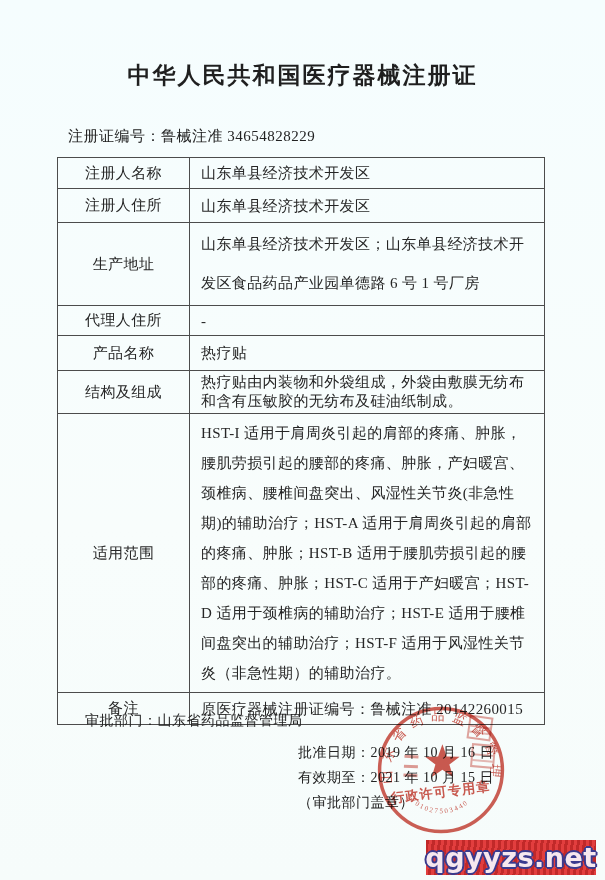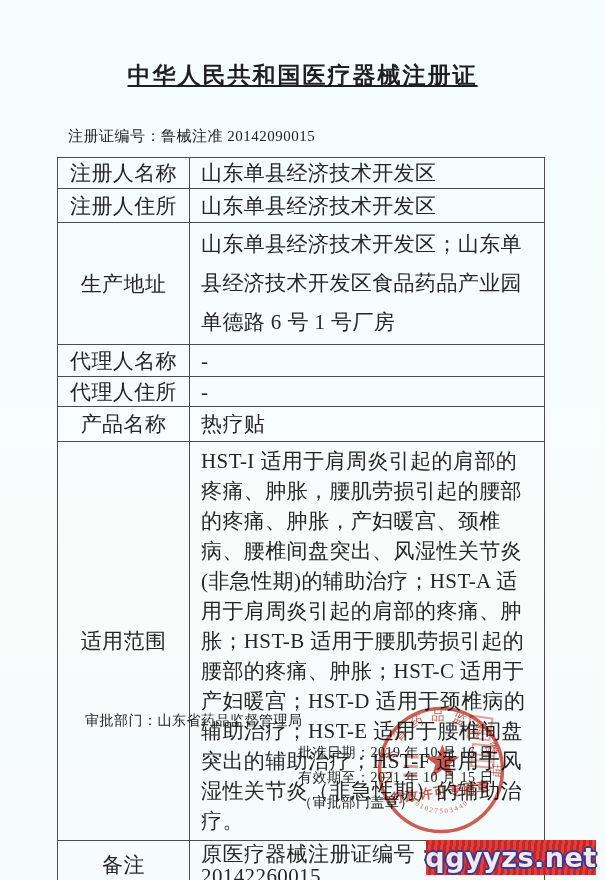--- a/index.html
+++ b/index.html
@@ -7,33 +7,33 @@
     width:605px;height:880px;
     background:#f6fcfc;
     font-family:"Liberation Serif","DejaVu Serif",serif;
     color:#262626;
     position:relative;
     overflow:hidden;
   }
   .page{position:absolute;inset:0;background:linear-gradient(180deg,#f5fdfe 0%,#f8fdfc 60%,#f6fcfb 100%);}
   .page-title{
     position:absolute;top:60px;left:0;width:605px;
-    text-align:center;font-size:23px;font-weight:bold;letter-spacing:2px;color:#1f1f1f;text-decoration:underline;
+    text-align:center;font-size:23px;font-weight:bold;letter-spacing:2px;color:#1f1f1f;
   }
   .cert-no-line{
     position:absolute;top:127px;left:68px;
     font-size:15px;letter-spacing:0.5px;color:#222;
   }
   .cert-table{
     position:absolute;top:157px;left:57px;width:488px;
     border-collapse:collapse;table-layout:fixed;
   }
   .cert-table td{
     border:1px solid #4c4c4c;
-    font-size:21px;color:#262626;
+    font-size:15px;color:#262626;
     vertical-align:middle;
     letter-spacing:0.4px;
   }
   td.lbl{width:123px;text-align:center;padding:0 4px;}
   td.val{padding:2px 11px;line-height:22px;}
   tr.r1{height:31px}
   tr.r2{height:34px}
   tr.r3{height:68px}  tr.r3 td.val{line-height:39px}
   tr.r4{height:32px}
   tr.r5{height:30px}
@@ -91,47 +91,47 @@
       -1px -1px 0 #3a3a8e, 1px 1px 0 #3a3a8e, -1px 1px 0 #3a3a8e, 1px -1px 0 #3a3a8e;
   }
 </style>
 </head>
 <body>
 
 <div class="page">
 
   <div class="page-title">中华人民共和国医疗器械注册证</div>
 
-  <div class="cert-no-line">注册证编号：鲁械注准 20142090015</div>
+  <div class="cert-no-line">注册证编号：鲁械注准 34654828229</div>
 
   <table class="cert-table">
     <tbody>
       <tr class="r1">
         <td class="lbl">注册人名称</td>
         <td class="val">山东单县经济技术开发区</td>
       </tr>
       <tr class="r2">
         <td class="lbl">注册人住所</td>
         <td class="val">山东单县经济技术开发区</td>
       </tr>
       <tr class="r3">
         <td class="lbl">生产地址</td>
         <td class="val">山东单县经济技术开发区；山东单县经济技术开发区食品药品产业园单德路 6 号 1 号厂房</td>
       </tr>
-      <tr class="r4">
-        <td class="lbl">代理人名称</td>
-        <td class="val">-</td>
-      </tr>
       <tr class="r5">
         <td class="lbl">代理人住所</td>
         <td class="val">-</td>
       </tr>
       <tr class="r6">
         <td class="lbl">产品名称</td>
         <td class="val">热疗贴</td>
+      </tr>
+      <tr class="r8">
+        <td class="lbl">结构及组成</td>
+        <td class="val">热疗贴由内装物和外袋组成，外袋由敷膜无纺布和含有压敏胶的无纺布及硅油纸制成。</td>
       </tr>
       <tr class="r9">
         <td class="lbl">适用范围</td>
         <td class="val">HST-I 适用于肩周炎引起的肩部的疼痛、肿胀，腰肌劳损引起的腰部的疼痛、肿胀，产妇暖宫、颈椎病、腰椎间盘突出、风湿性关节炎(非急性期)的辅助治疗；HST-A 适用于肩周炎引起的肩部的疼痛、肿胀；HST-B 适用于腰肌劳损引起的腰部的疼痛、肿胀；HST-C 适用于产妇暖宫；HST-D 适用于颈椎病的辅助治疗；HST-E 适用于腰椎间盘突出的辅助治疗；HST-F 适用于风湿性关节炎（非急性期）的辅助治疗。</td>
       </tr>
       <tr class="r12">
         <td class="lbl">备注</td>
         <td class="val">原医疗器械注册证编号：鲁械注准 20142260015</td>
       </tr>
     </tbody>

